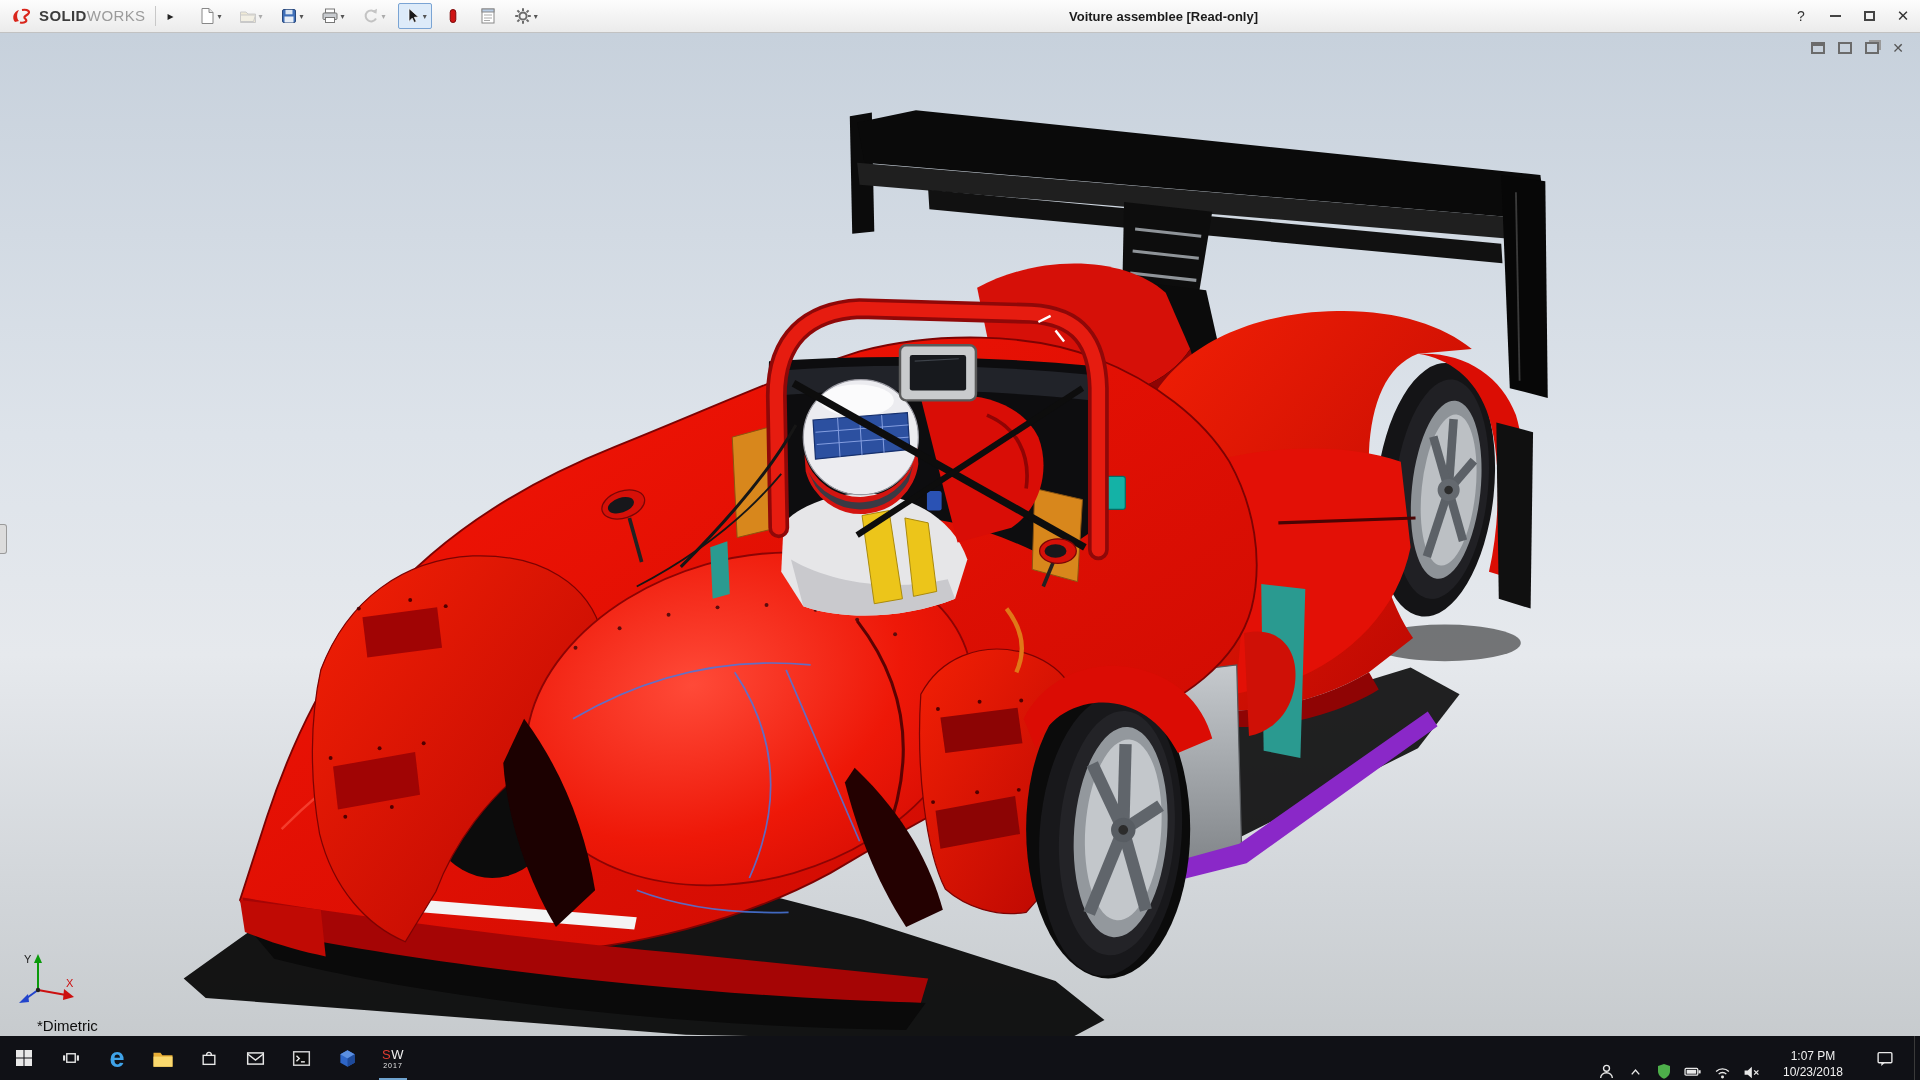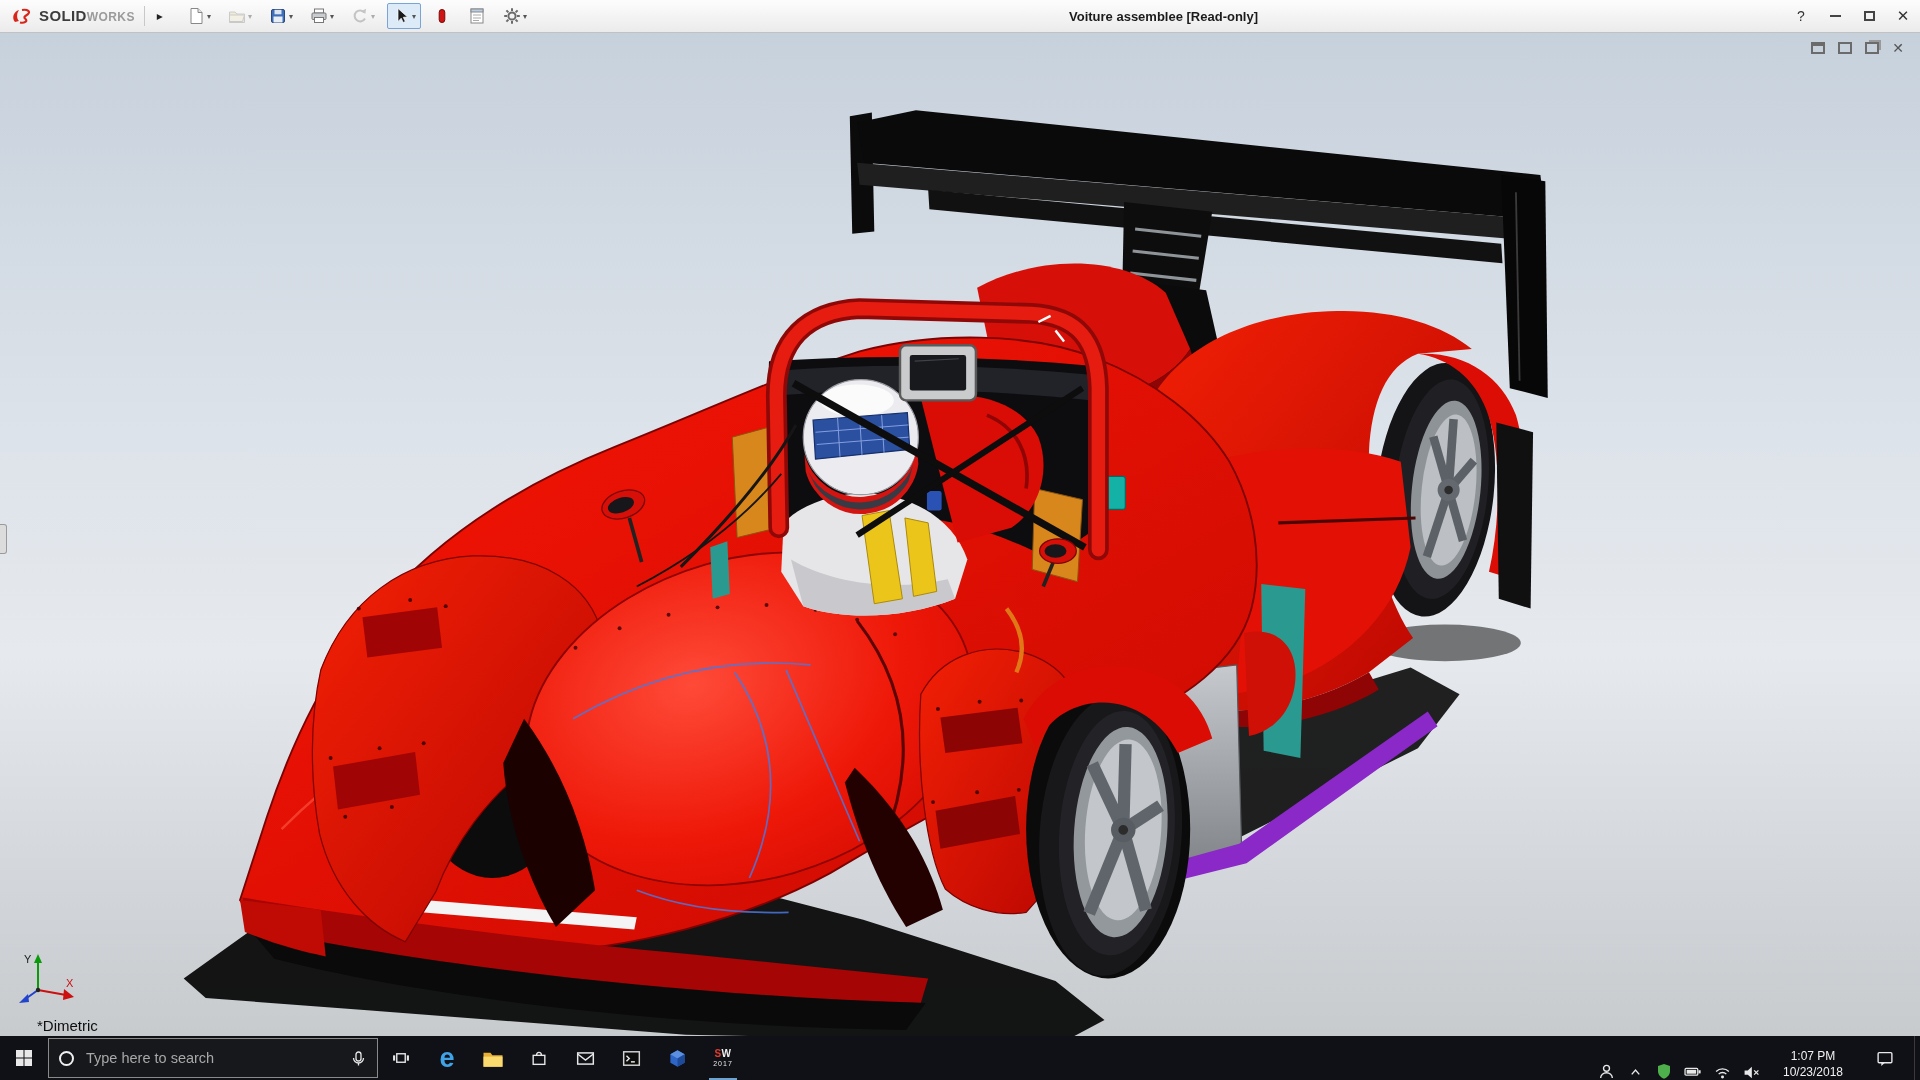--- a/index.html
+++ b/index.html
@@ -11,21 +11,21 @@
 
   
   .titlebar {
     position:absolute; top:0; left:0; right:0; height:33px;
     background:linear-gradient(#fdfdfd,#ebebeb);
     border-bottom:1px solid #c2c2c2;
     display:flex; align-items:center; z-index:8;
   }
   .brand { display:flex; align-items:center; gap:5px; padding:0 4px 0 10px; }
   .brand .t1 { font-weight:bold; color:#3c3c3c; font-size:15px; letter-spacing:.4px; }
-  .brand .t2 { font-weight:bold; color:#9b9b9b; font-size:12px; letter-spacing:.4px;margin-top:44px; }
+  .brand .t2 { font-weight:normal; color:#9b9b9b; font-size:15px; letter-spacing:.4px;margin-top:44px; }
   .vsep { width:1px; height:20px; background:#c8c8c8; margin:0 5px; }
   .menu-arrow { font-size:12px; color:#222; padding:2px 7px; }
   .tbar { display:flex; align-items:center; gap:7px; margin-left:12px; }
   .tbtn { display:flex; align-items:center; gap:2px; padding:3px 4px;
           border:1px solid transparent; border-radius:2px; }
   .tbtn.disabled { opacity:.45; }
   .tbtn.active { background:#ddebf9; border-color:#7aa4d4; }
   .tbtn svg { display:block; }
   .caret { font-size:8px; color:#555; }
   .wtitle { position:absolute; left:60.6%; top:50%; transform:translate(-50%,-50%);
@@ -64,21 +64,21 @@
   .searchbox { width:330px; height:40px; background:#17181c; border:1px solid #8a8a8a;
                display:flex; align-items:center; gap:10px; padding:0 10px; }
   .cortana { width:15px; height:15px; border:2px solid #f0f0f0; border-radius:50%; flex:none; }
   .searchbox input { flex:1; background:transparent; border:none; outline:none;
                color:#cfcfcf; font-size:14.5px; font-family:inherit; min-width:0; }
   .searchbox input::placeholder { color:#a8a8a8; }
   .tkbtn { width:46px; height:100%; display:flex; align-items:center;
            justify-content:center; position:relative; }
   .edge-e { color:#3fa3e8; font-size:27px; font-weight:bold; line-height:.9; }
   .sw-tile { display:flex; flex-direction:column; align-items:center; line-height:1; gap:1px; }
-  .sw-top { font-size:10px; font-weight:bold; letter-spacing:.5px;text-align:right; }
+  .sw-top { font-size:13px; font-weight:normal; letter-spacing:.5px;text-align:right; }
   .sw-s { color:#e03c31; } .sw-w { color:#f0f0f0; }
   .sw-year { font-size:7px; color:#e8e8e8; letter-spacing:1px; }
   .app-underline { position:absolute; bottom:0; left:9px; right:9px; height:2px;
            background:#6fa3cf; }
   .tray { margin-left:auto; display:flex; align-items:flex-end; gap:9px; height:100%; }
   .trayicon { display:flex; align-items:center; justify-content:center; width:20px; }
   .clock { text-align:center; color:#f2f2f2; font-size:12px; line-height:1.35;
            margin:0 7px; min-width:72px; }
   .action { width:40px; display:flex; justify-content:center; align-items:center; height:100%; }
   .show-desktop { width:6px; height:100%; border-left:1px solid #3a3a3a; }
@@ -459,29 +459,20 @@
   <div class="taskbar">
     <div class="startbtn">
       <svg width="18" height="18" viewBox="0 0 18 18">
         <rect x="1" y="1" width="7.5" height="7.5" fill="#e9e9e9"></rect>
         <rect x="9.5" y="1" width="7.5" height="7.5" fill="#e9e9e9"></rect>
         <rect x="1" y="9.5" width="7.5" height="7.5" fill="#e9e9e9"></rect>
         <rect x="9.5" y="9.5" width="7.5" height="7.5" fill="#e9e9e9"></rect>
       </svg>
     </div>
 
-    <div class="searchbox">
-      <span class="cortana"></span>
-      <input type="text" placeholder="Type here to search" style="">
-      <svg width="17" height="17" viewBox="0 0 17 17">
-        <rect x="6" y="2" width="5" height="9" rx="2.5" stroke="#e8e8e8" fill="none" stroke-width="1.3"></rect>
-        <path d="M3.5,8 a5,5 0 0 0 10,0" stroke="#e8e8e8" fill="none" stroke-width="1.3"></path>
-        <line x1="8.5" y1="13" x2="8.5" y2="15.5" stroke="#e8e8e8" stroke-width="1.3"></line>
-      </svg>
-    </div>
 
     <div class="tkbtn">
       <svg width="18" height="18" viewBox="0 0 17 17">
         <rect x="4.5" y="4.5" width="8" height="8" stroke="#e8e8e8" fill="none" stroke-width="1.3"></rect>
         <rect x="1" y="6" width="2" height="5" fill="#e8e8e8"></rect>
         <rect x="14" y="6" width="2" height="5" fill="#e8e8e8"></rect>
       </svg>
     </div>
 
     <div class="tkbtn">

